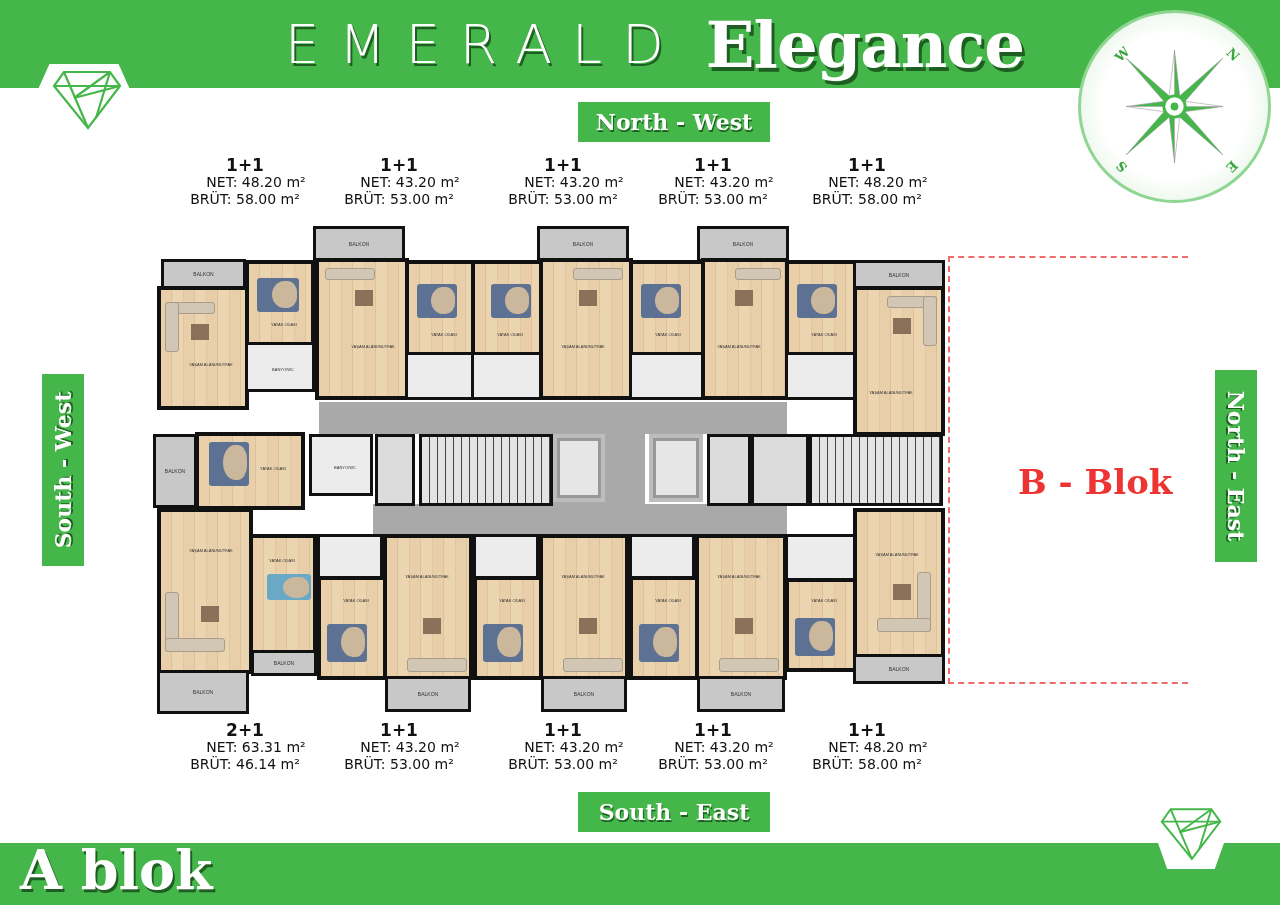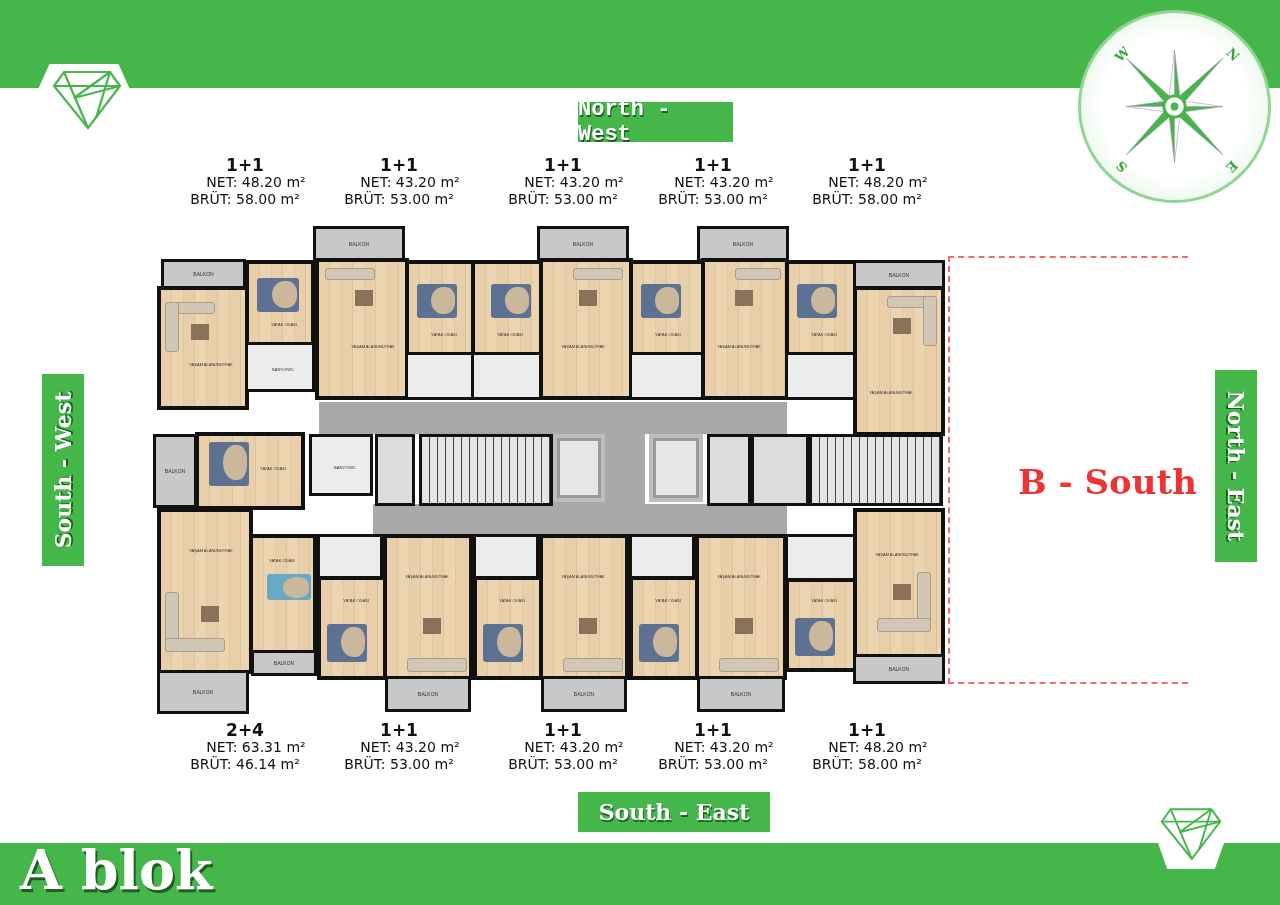--- a/index.html
+++ b/index.html
@@ -11,21 +11,21 @@
   .logo-top { position: absolute; left: 52px; top: 70px; width: 70px; height: 60px; }
   .title-wrap { position: absolute; left: 285px; top: 8px; height: 72px; display: flex; align-items: center; gap: 22px; }
   .title-emerald { font-family: "DejaVu Sans", sans-serif; font-weight: 300; font-size: 54px; letter-spacing: 20px; color: #ffffff; text-shadow: 2px 3px 0 #1f5e22; }
   .title-elegance { font-family: "DejaVu Serif", serif; font-weight: bold; font-size: 64px; color: #ffffff; text-shadow: 3px 4px 0 #1f5e22; letter-spacing: -1px; }
 
   .compass { position: absolute; left: 1078px; top: 10px; width: 193px; height: 193px; border-radius: 50%; background: radial-gradient(circle at 50% 50%, #ffffff 55%, #e8f6e8 78%, #bfe6c0 100%); border: 3px solid #8fd692; }
   .compass svg { position: absolute; left: 0; top: 0; width: 100%; height: 100%; }
   .compass-letter { position: absolute; font-family: "DejaVu Serif", serif; font-size: 13px; color: #3aa43e; font-weight: bold; }
 
   .dir-label { position: absolute; background: #45b649; color: #fff; font-family: "DejaVu Serif", serif; font-weight: bold; text-shadow: 1px 2px 0 #1f5e22; display: flex; align-items: center; justify-content: center; }
-  .dir-nw { left: 578px; top: 102px; width: 155px; height: 40px; font-size: 22px; font-family: Liberation Mono, monospace; }
+  .dir-nw { left: 578px; top: 102px; width: 192px; height: 40px; font-size: 22px; }
   .dir-se { left: 578px; top: 792px; width: 192px; height: 40px; font-size: 22px; }
   .dir-sw { left: 42px; top: 374px; width: 42px; height: 192px; }
   .dir-ne { left: 1215px; top: 370px; width: 42px; height: 192px; }
   .dir-sw span { transform: rotate(-90deg); white-space: nowrap; font-size: 22px; }
   .dir-ne span { transform: rotate(90deg); white-space: nowrap; font-size: 22px; }
 
   .unit-spec { position: absolute; width: 150px; text-align: center; font-family: "DejaVu Sans", sans-serif; line-height: 17px; }
   .unit-type { font-weight: bold; font-size: 17px; display: block; }
   .unit-net, .unit-brut { font-size: 14px; display: block; }
   .unit-net { padding-left: 22px; }
@@ -62,20 +62,22 @@
   <g fill="none" stroke="#45b649" stroke-width="2.2">
     <polygon points="12,2 58,2 68,16 36,58 2,16"></polygon>
     <line x1="2" y1="16" x2="68" y2="16"></line>
     <line x1="12" y1="2" x2="36" y2="58"></line>
     <line x1="58" y1="2" x2="22" y2="28"></line>
     <line x1="58" y1="2" x2="44" y2="48"></line>
     <line x1="22" y1="28" x2="68" y2="16"></line>
   </g>
 </svg>
 <div class="title-wrap">
+  <span class="title-emerald">EMERALD</span>
+  <span class="title-elegance">Elegance</span>
 </div>
 
 <div class="compass">
   <svg viewBox="0 0 193 193">
     <g transform="translate(96.5,96.5)">
       <g fill="#45b649" stroke="#999" stroke-width="0.6">
         <polygon points="0,-58 6,-6 0,0"></polygon>
         <polygon points="0,58 -6,6 0,0"></polygon>
         <polygon points="-50,0 -6,-6 0,0"></polygon>
         <polygon points="50,0 6,6 0,0"></polygon>
@@ -301,24 +303,24 @@
     <div class="sofa" style="left:20px;top:106px;width:54px;height:14px;"></div>
     <div class="rug" style="left:36px;top:72px;width:18px;height:16px;"></div>
     <span class="room-label" style="left:10px;top:40px;width:60px;">YAŞAM ALANI/MUTFAK</span>
   </div>
   <div class="balcony" style="left:700px;top:430px;width:92px;height:30px;">
       <span class="bl">BALKON</span>
     </div>
 </div>
 
 <div class="bblok-box"></div>
-<div class="bblok-text">B - South</div>
+<div class="bblok-text">B - Blok</div>
 
 <div class="unit-spec" style="left:170px;top:722px;">
-  <span class="unit-type">2+4</span>
+  <span class="unit-type">2+1</span>
   <span class="unit-net">NET: 63.31 m²</span>
   <span class="unit-brut">BRÜT: 46.14 m²</span>
 </div>
 <div class="unit-spec" style="left:324px;top:722px;">
   <span class="unit-type">1+1</span>
   <span class="unit-net">NET: 43.20 m²</span>
   <span class="unit-brut">BRÜT: 53.00 m²</span>
 </div>
 <div class="unit-spec" style="left:488px;top:722px;">
   <span class="unit-type">1+1</span>

